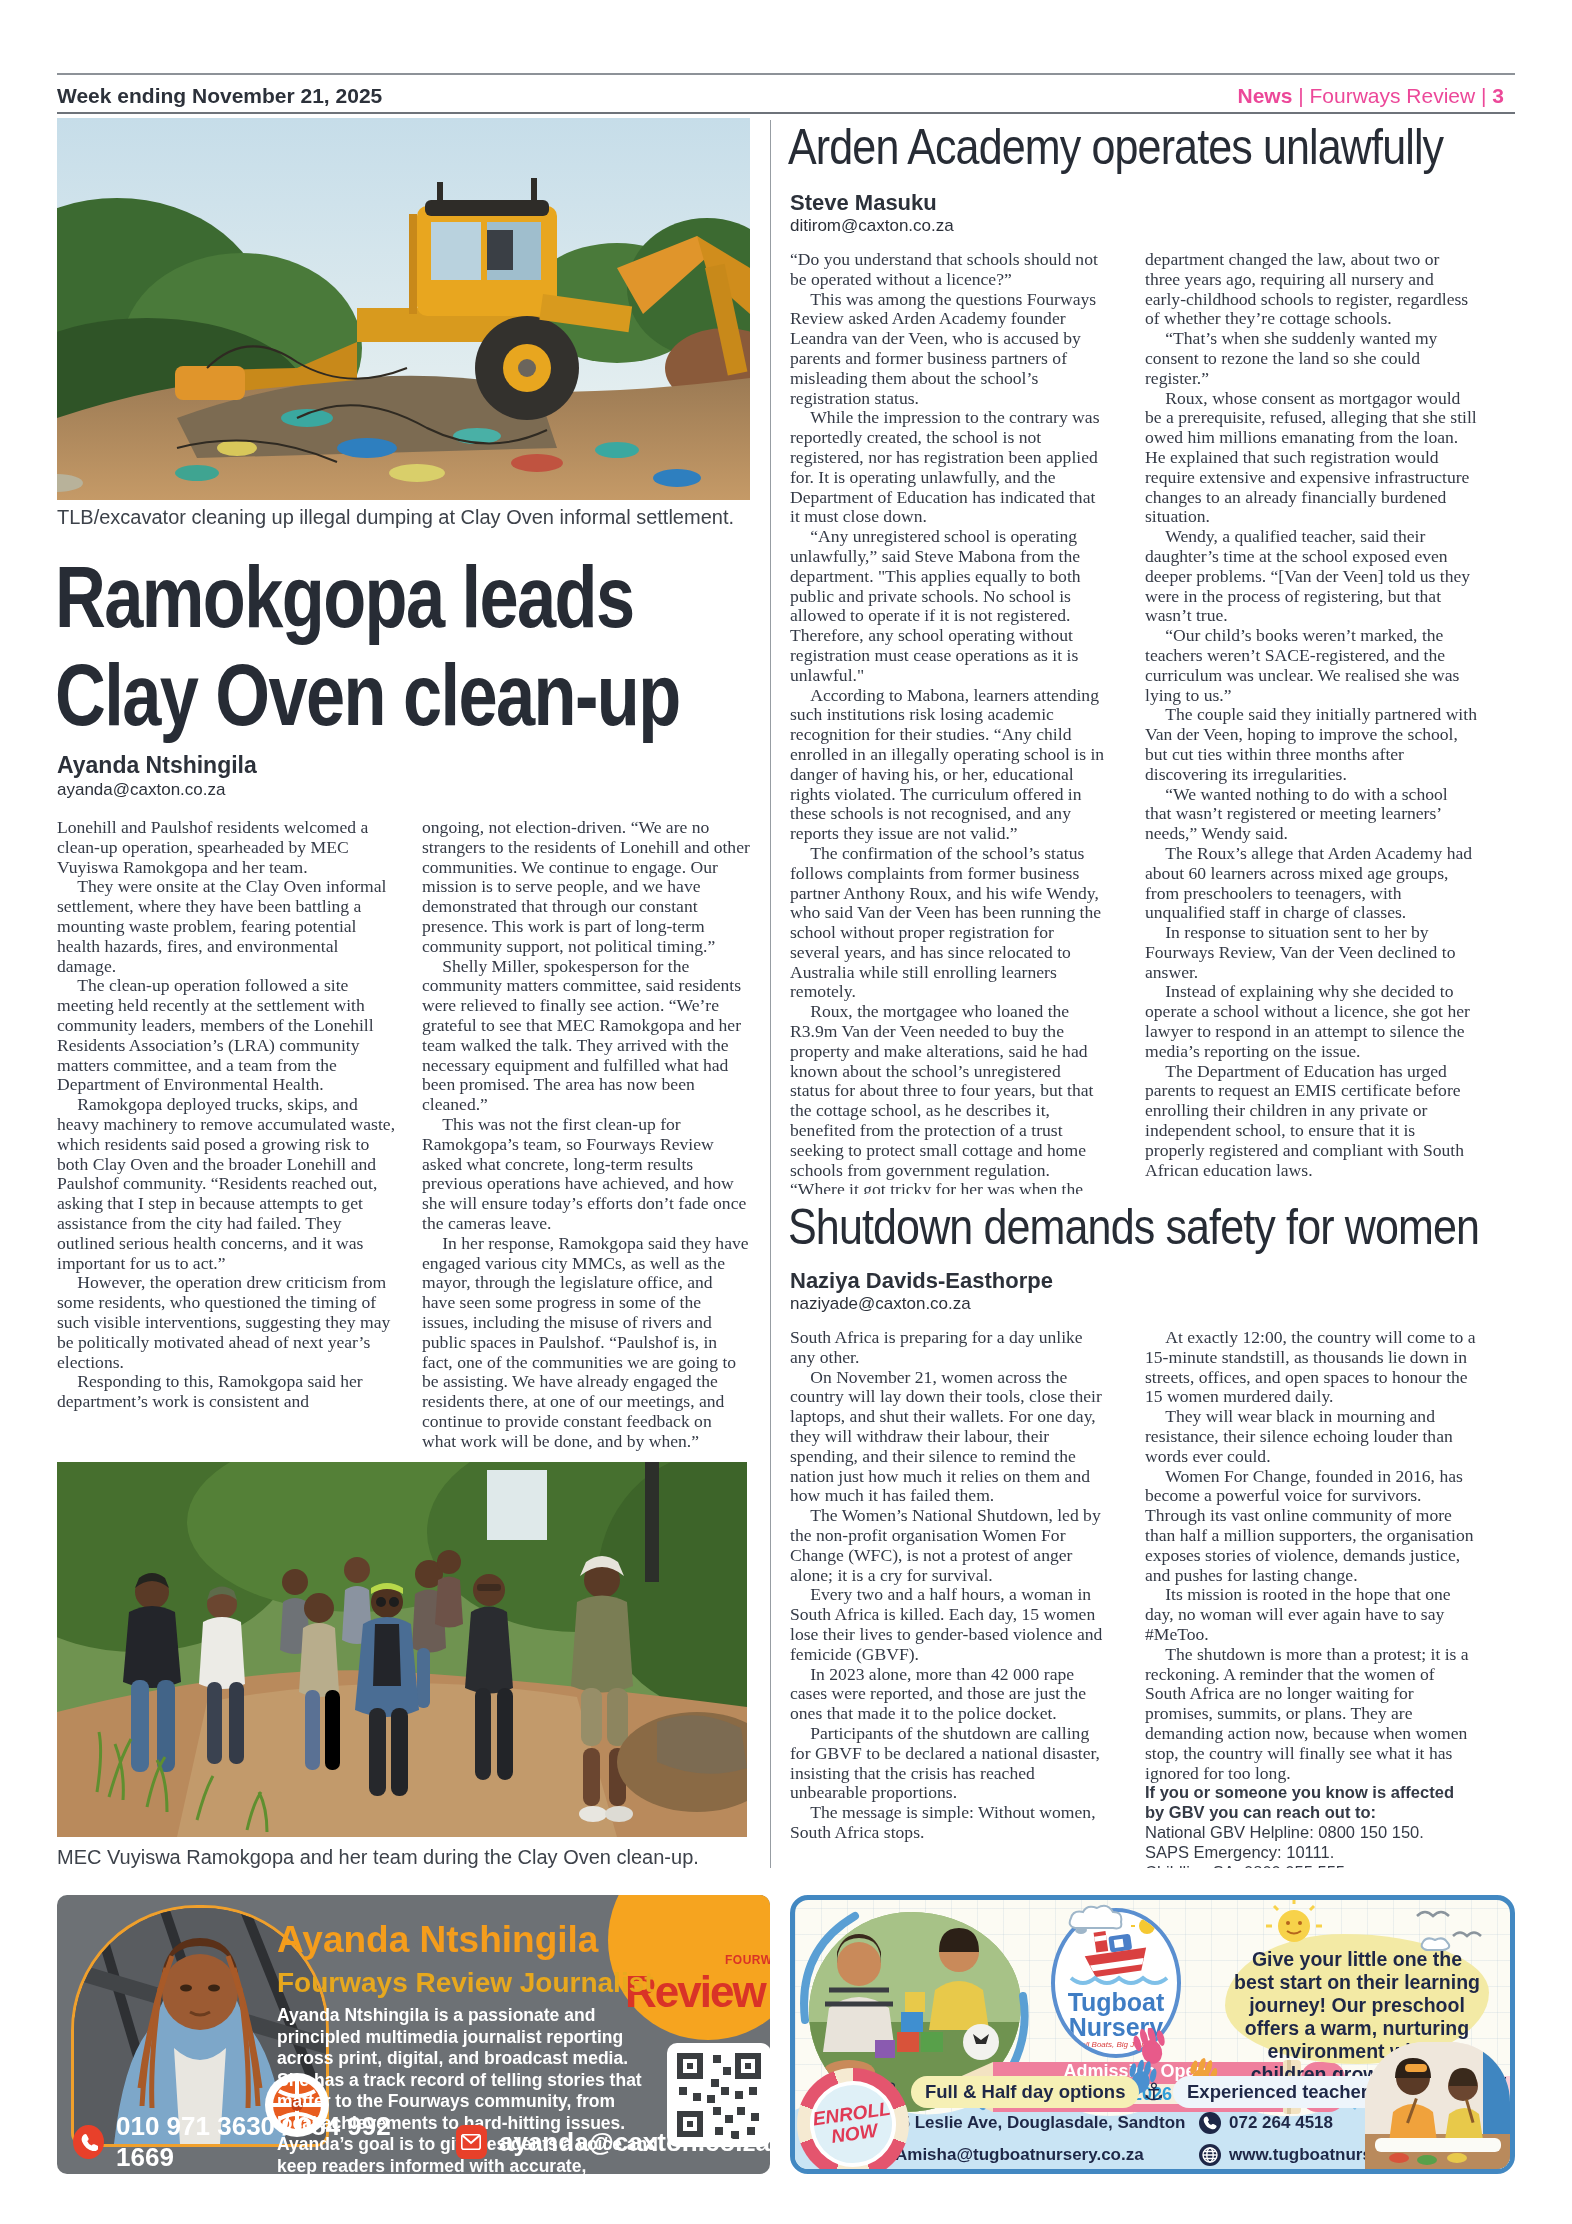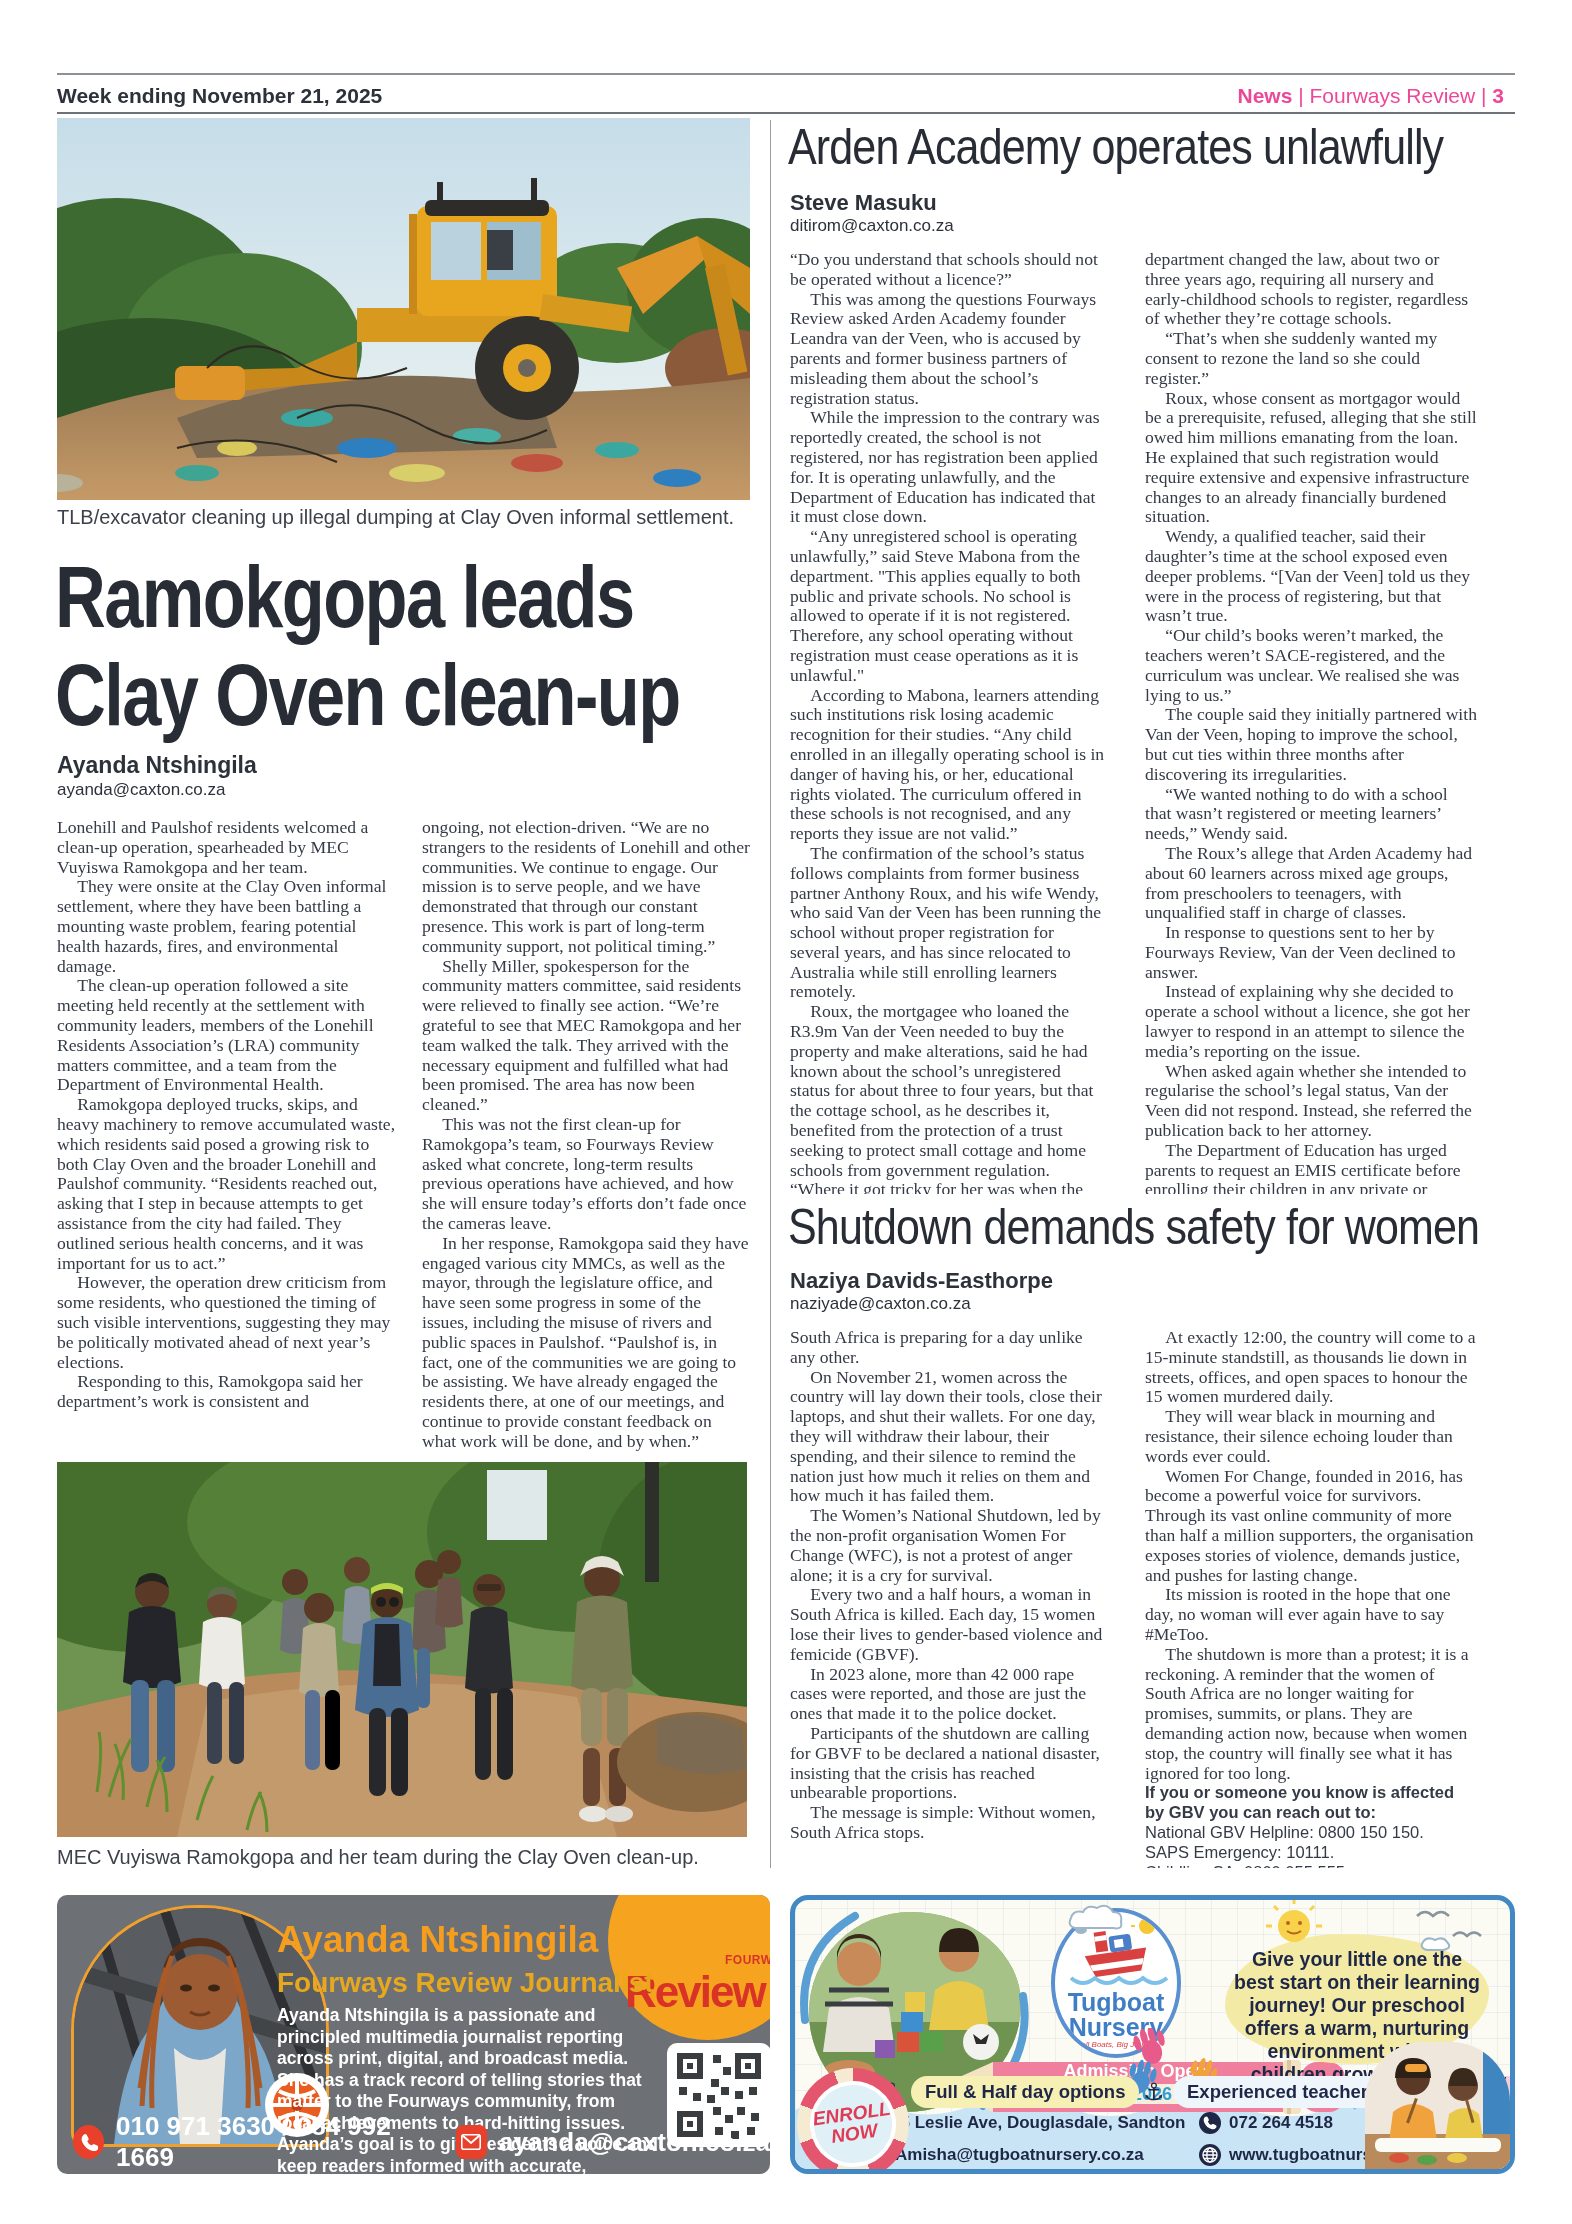--- a/index.html
+++ b/index.html
@@ -261,23 +261,22 @@
   </div>
   <div class="col" style="left:1145px;top:250px;width:332px;height:944px;">
     <p>department changed the law, about two or three years ago, requiring all nursery and early-childhood schools to register, regardless of whether they’re cottage schools.</p>
     <p class="ind">“That’s when she suddenly wanted my consent to rezone the land so she could register.”</p>
     <p class="ind">Roux, whose consent as mortgagor would be a prerequisite, refused, alleging that she still owed him millions emanating from the loan. He explained that such registration would require extensive and expensive infrastructure changes to an already financially burdened situation.</p>
     <p class="ind">Wendy, a qualified teacher, said their daughter’s time at the school exposed even deeper problems. “[Van der Veen] told us they were in the process of registering, but that wasn’t true.</p>
     <p class="ind">“Our child’s books weren’t marked, the teachers weren’t SACE-registered, and the curriculum was unclear. We realised she was lying to us.”</p>
     <p class="ind">The couple said they initially partnered with Van der Veen, hoping to improve the school, but cut ties within three months after discovering its irregularities.</p>
     <p class="ind">“We wanted nothing to do with a school that wasn’t registered or meeting learners’ needs,” Wendy said.</p>
     <p class="ind">The Roux’s allege that Arden Academy had about 60 learners across mixed age groups, from preschoolers to teenagers, with unqualified staff in charge of classes.</p>
-    <p class="ind">In response to questions sent to her by Fourways Review, Van der Veen declined to answer.</p>
+    <p class="ind">In response to situation sent to her by Fourways Review, Van der Veen declined to answer.</p>
     <p class="ind">Instead of explaining why she decided to operate a school without a licence, she got her lawyer to respond in an attempt to silence the media’s reporting on the issue.</p>
-    <p class="ind">When asked again whether she intended to regularise the school’s legal status, Van der Veen did not respond. Instead, she referred the publication back to her attorney.</p>
     <p class="ind">The Department of Education has urged parents to request an EMIS certificate before enrolling their children in any private or independent school, to ensure that it is properly registered and compliant with South African education laws.</p>
   </div>
 
   <div class="abs head-cond" style="left:788px;top:1198px;">
     <span class="squeeze2">Shutdown demands safety for women</span>
   </div>
   <div class="abs byline-name" style="left:790px;top:1268px;font-size:22px;">Naziya Davids-Easthorpe</div>
   <div class="abs byline-email" style="left:790px;top:1294px;">naziyade@caxton.co.za</div>
 
   <div class="col" style="left:790px;top:1328px;width:318px;height:540px;">

